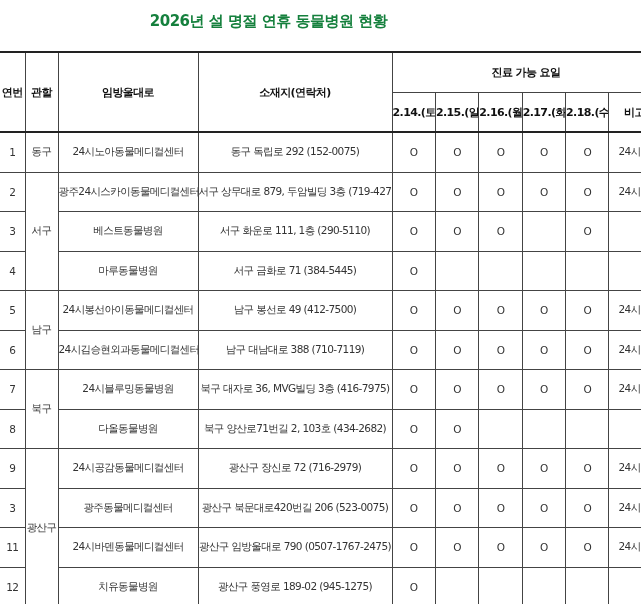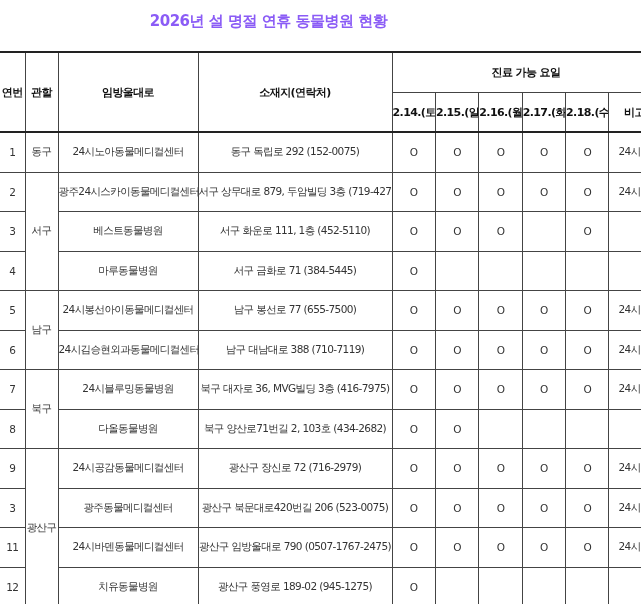--- a/index.html
+++ b/index.html
@@ -17,21 +17,21 @@
     }
     .title {
       position: absolute;
       top: 12px;
       left: 0;
       width: 537px;
       text-align: center;
       font-size: 15px;
       font-weight: bold;
       letter-spacing: -0.5px;
-      color: #8b5cf6;
+      color: #15803d;
     }
     table.main {
       position: absolute;
       top: 51px;
       left: 0;
       border-collapse: collapse;
       table-layout: fixed;
       width: 660px;
     }
     table.main th, table.main td {
@@ -124,21 +124,21 @@
       <td class="mark">O</td>
       <td class="mark">O</td>
       <td class="mark">O</td>
       <td class="mark">O</td>
       <td class="note">24시간</td>
     </tr>
 
     <tr>
       <td>3</td>
       <td>베스트동물병원</td>
-      <td>서구 화운로 111, 1층 (452-5110)</td>
+      <td>서구 화운로 111, 1층 (290-5110)</td>
       <td class="mark">O</td>
       <td class="mark">O</td>
       <td class="mark">O</td>
       <td class="mark"></td>
       <td class="mark">O</td>
       <td class="note"></td>
     </tr>
 
     <tr>
       <td>4</td>
@@ -149,21 +149,21 @@
       <td class="mark"></td>
       <td class="mark"></td>
       <td class="mark"></td>
       <td class="note"></td>
     </tr>
 
     <tr>
       <td>5</td>
       <td rowspan="2">남구</td>
       <td>24시봉선아이동물메디컬센터</td>
-      <td>남구 봉선로 77 (655-7500)</td>
+      <td>남구 봉선로 49 (412-7500)</td>
       <td class="mark">O</td>
       <td class="mark">O</td>
       <td class="mark">O</td>
       <td class="mark">O</td>
       <td class="mark">O</td>
       <td class="note">24시간</td>
     </tr>
 
     <tr>
       <td>6</td>

